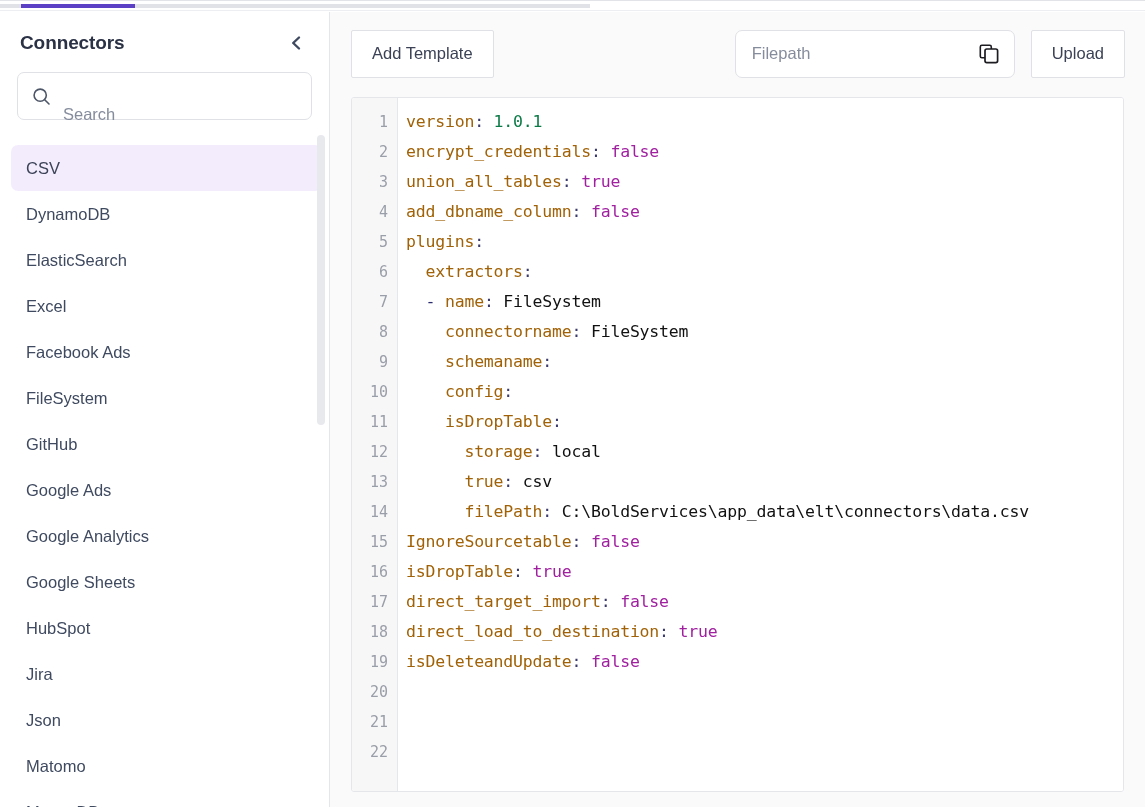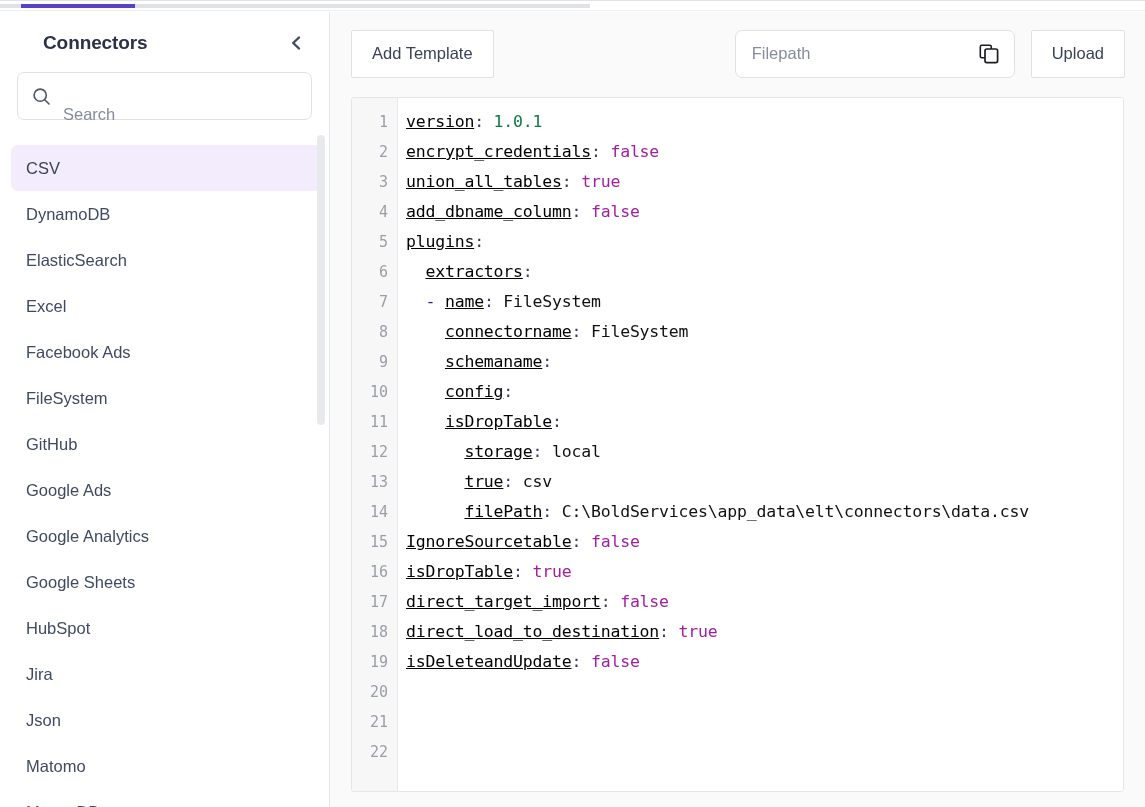--- a/index.html
+++ b/index.html
@@ -66,21 +66,20 @@
     width: 330px;
     height: 795px;
     background: #ffffff;
     border-right: 1px solid #e4e6ea;
   }
   .sidebar-header {
     display: flex;
     align-items: center;
     justify-content: space-between;
     padding: 18px 20px 6px 20px;
-    margin-left: 23px;
   }
   .sidebar-title {
     font-size: 19px;
     font-weight: 700;
     color: #2b3245;
     letter-spacing: -0.1px;
   }
   .collapse-btn {
     width: 26px;
     height: 26px;
@@ -258,21 +257,21 @@
     background: #ffffff;
   }
   .code .row {
     height: 30px;
     line-height: 30px;
     font-family: "DejaVu Sans Mono", monospace;
     font-size: 16.5px;
     white-space: pre;
     letter-spacing: -0.2px;
   }
-  .tok-key    { color: #000000; text-decoration: underline; }
+  .tok-key    { color: #a16207; }
   .tok-punct  { color: #3a3a6a; }
   .tok-bool   { color: #a020a0; margin-top: 27px; }
   .tok-num    { color: #0c7a46; }
   .tok-str    { color: #111111; }
   .tok-dash   { color: #2a2a6e; }
 </style>
 </head>
 <body>
 
 <div id="app">

